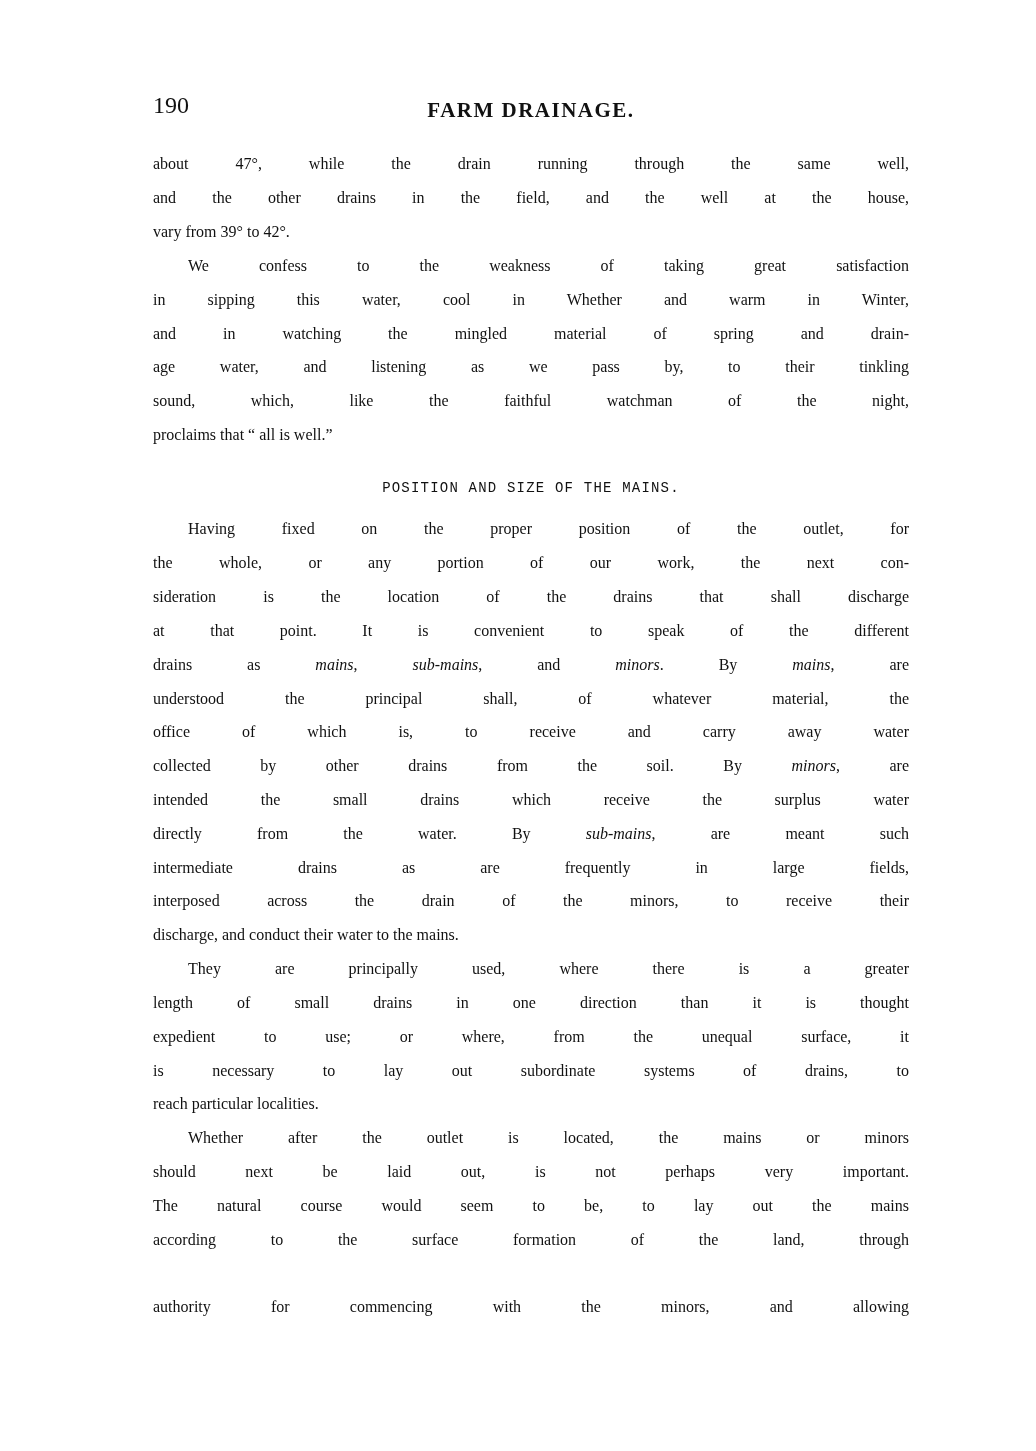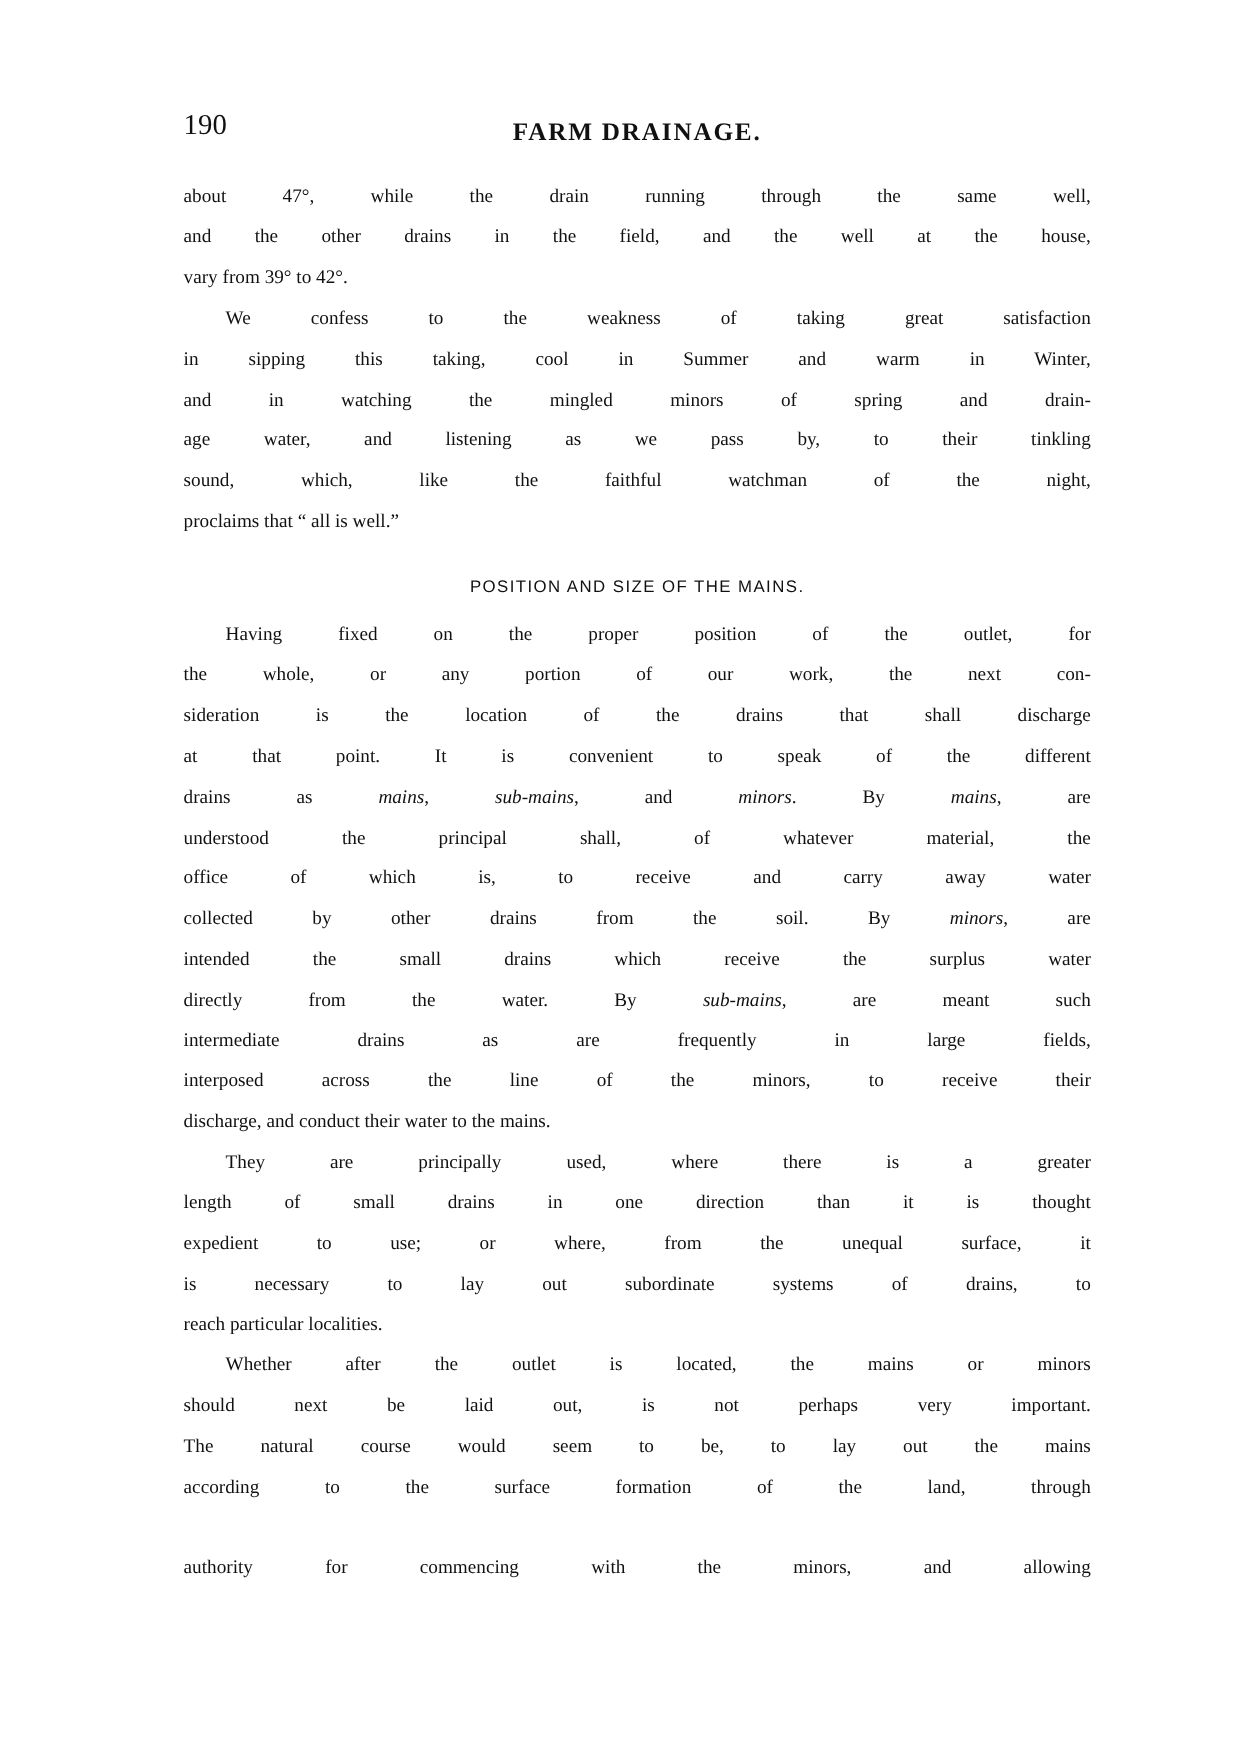--- a/index.html
+++ b/index.html
@@ -9,59 +9,59 @@
   .header { position: absolute; top: 92px; left: 137px; width: 756px; height: 30px; }
   .page-number { position: absolute; left: 0; top: 0; font-size: 24px; font-family: "Liberation Serif", serif; }
   .running-title { position: absolute; left: 0; right: 0; top: 6px; text-align: center;
                    font-size: 21px; letter-spacing: 1.5px; font-family: "Liberation Serif", serif; font-weight: bold; }
   .line { position: absolute; left: 137px; width: 756px; font-size: 16px; line-height: 28px;
           font-family: Liberation Serif, serif; white-space: nowrap; text-align: justify;
           text-align-last: justify; }
   .line.last { text-align-last: left; }
   .line.indent { left: 172px; width: 721px; }
   .heading { position: absolute; left: 137px; width: 756px; top: 480px; text-align: center;
-             font-size: 14px; letter-spacing: 1.2px; font-family: Liberation Sans, sans-serif; }
+             font-size: 14px; letter-spacing: 1.2px; font-family: Liberation Mono, monospace; }
   i, .it { font-style: italic; }
   .edge-mark { position: absolute; left: 1022px; top: 945px; width: 1px; height: 6px; background: #999; }
 </style>
 </head>
 <body>
 
 <div class="page">
 
   <div class="header">
     <span class="page-number">190</span>
     <div class="running-title">FARM DRAINAGE.</div>
   </div>
 
   <div class="line" style="top:150px">about 47°, while the drain running through the same well,</div>
   <div class="line" style="top:184px">and the other drains in the field, and the well at the house,</div>
   <div class="line last" style="top:218px">vary from 39° to 42°.</div>
 
   <div class="line indent" style="top:252px">We confess to the weakness of taking great satisfaction</div>
-  <div class="line" style="top:286px">in sipping this taking, cool in Summer and warm in Winter,</div>
-  <div class="line" style="top:320px">and in watching the mingled minors of spring and drain-</div>
+  <div class="line" style="top:286px">in sipping this water, cool in Whether and warm in Winter,</div>
+  <div class="line" style="top:320px">and in watching the mingled material of spring and drain-</div>
   <div class="line" style="top:353px">age water, and listening as we pass by, to their tinkling</div>
   <div class="line" style="top:387px">sound, which, like the faithful watchman of the night,</div>
   <div class="line last" style="top:421px">proclaims that “ all is well.”</div>
 
   <div class="heading">POSITION AND SIZE OF THE MAINS.</div>
 
   <div class="line indent" style="top:515px">Having fixed on the proper position of the outlet, for</div>
   <div class="line" style="top:549px">the whole, or any portion of our work, the next con-</div>
   <div class="line" style="top:583px">sideration is the location of the drains that shall discharge</div>
   <div class="line" style="top:617px">at that point.  It is convenient to speak of the different</div>
   <div class="line" style="top:651px"><span>drains as </span><i>mains</i><span>, </span><i>sub-mains</i><span>, and </span><i>minors</i><span>.  By </span><i>mains</i><span>, are</span></div>
   <div class="line" style="top:685px">understood the principal shall, of whatever material, the</div>
   <div class="line" style="top:718px">office of which is, to receive and carry away water</div>
   <div class="line" style="top:752px"><span>collected by other drains from the soil.  By </span><i>minors</i><span>, are</span></div>
   <div class="line" style="top:786px">intended the small drains which receive the surplus water</div>
   <div class="line" style="top:820px"><span>directly from the water.  By </span><i>sub-mains</i><span>, are meant such</span></div>
   <div class="line" style="top:854px">intermediate drains as are frequently in large fields,</div>
-  <div class="line" style="top:887px">interposed across the line of the minors, to receive their</div>
+  <div class="line" style="top:887px">interposed across the drain of the minors, to receive their</div>
   <div class="line last" style="top:921px">discharge, and conduct their water to the mains.</div>
 
   <div class="line indent" style="top:955px">They are principally used, where there is a greater</div>
   <div class="line" style="top:989px">length of small drains in one direction than it is thought</div>
   <div class="line" style="top:1023px">expedient to use; or where, from the unequal surface, it</div>
   <div class="line" style="top:1057px">is necessary to lay out subordinate systems of drains, to</div>
   <div class="line last" style="top:1090px">reach particular localities.</div>
 
   <div class="line indent" style="top:1124px">Whether after the outlet is located, the mains or minors</div>
   <div class="line" style="top:1158px">should next be laid out, is not perhaps very important.</div>

